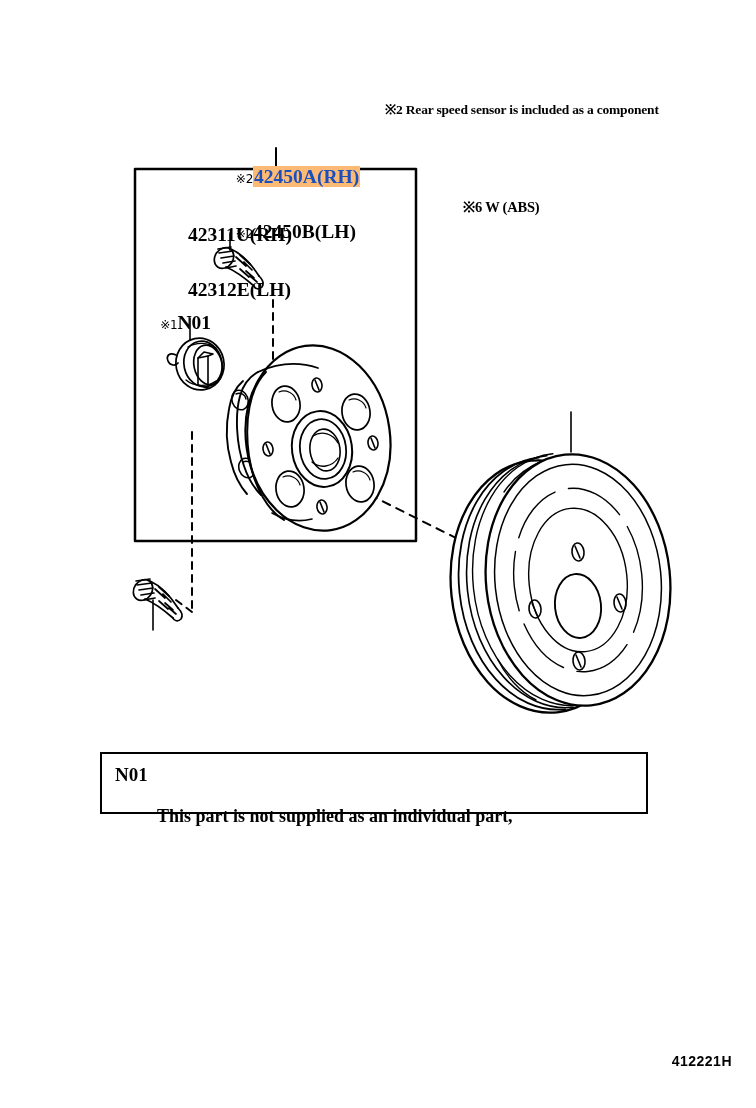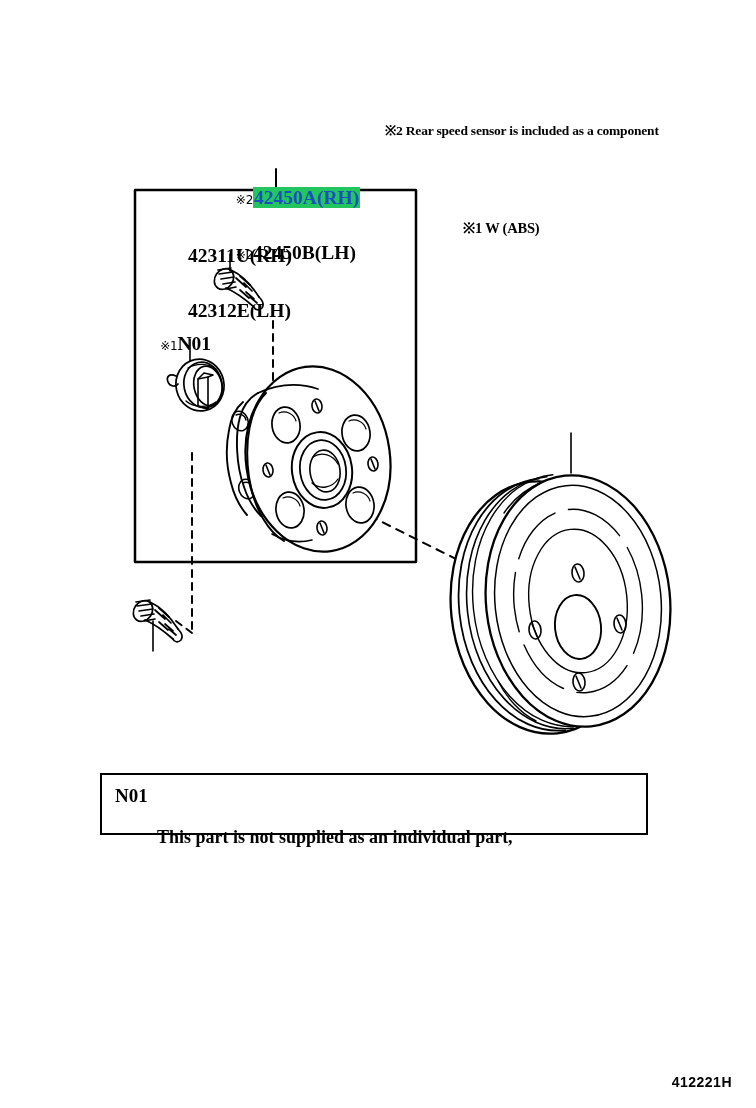--- a/index.html
+++ b/index.html
@@ -14,21 +14,20 @@
     position: relative;
     font-family: "Liberation Serif", "DejaVu Serif", serif;
     color: #000000;
     overflow: hidden;
   }
   .canvas {
     position: absolute;
     left: 0; top: 0;
     width: 756px;
     height: 828px;
-    margin-top: 21px;
   }
   svg.art {
     position: absolute;
     left: 0; top: 0;
     width: 756px;
     height: 1108px;
     pointer-events: none;
   }
   .lbl {
     position: absolute;
@@ -47,21 +46,21 @@
   .pn-line { display: block; height: 21px; }
 
   .mark {
     font-family: "DejaVu Sans", sans-serif;
     font-weight: normal;
     font-size: 12px;
   }
 
   
   .hl {
-    background: #22c55e;
+    background: #fdba74;
     color: #1a4fbf;
     padding: 0 1px;
   }
 
   .note-top {
     font-family: "Liberation Serif", "DejaVu Serif", serif;
     font-weight: bold;
     font-size: 13.5px;
   }
   .note-abs {
@@ -261,21 +260,21 @@
     <span class="pn-line">
       <span class="mark">※2</span><span class="pn">42450B(LH)</span>
     </span>
   </div>
 
   <div class="lbl" style="left:188px; top:189px;">
     <span class="pn pn-line">42311U(RH)</span>
     <span class="pn pn-line">42312E(LH)</span>
   </div>
 
-  <div class="lbl note-abs" style="left:463px; top:200px;">※1 W (ABS)</div>
+  <div class="lbl note-abs" style="left:463px; top:200px;">※6 W (ABS)</div>
 
   <div class="lbl" style="left:145px; top:295px;">
     <span class="mark">※1</span><span class="pn">N01</span>
   </div>
 
 
 
   <div class="n01box">
     <div class="n01code">N01</div>
     <div class="n01text">

